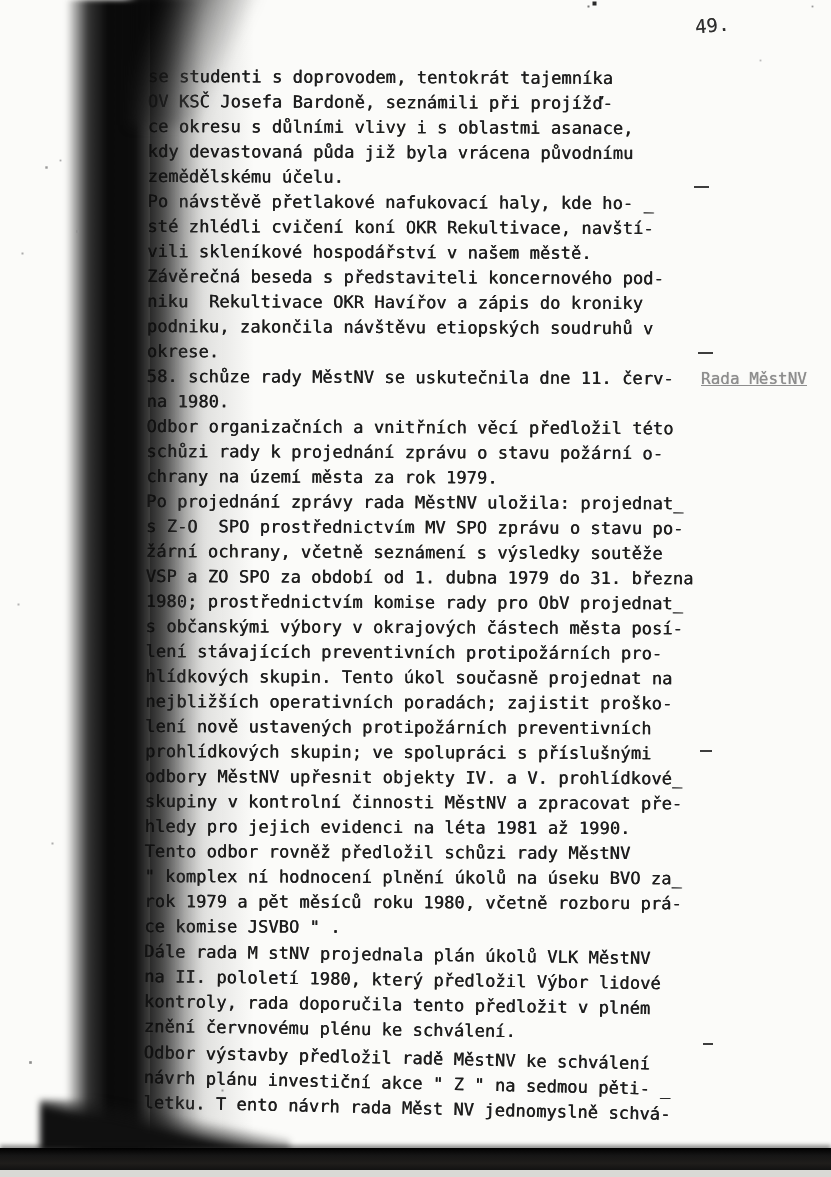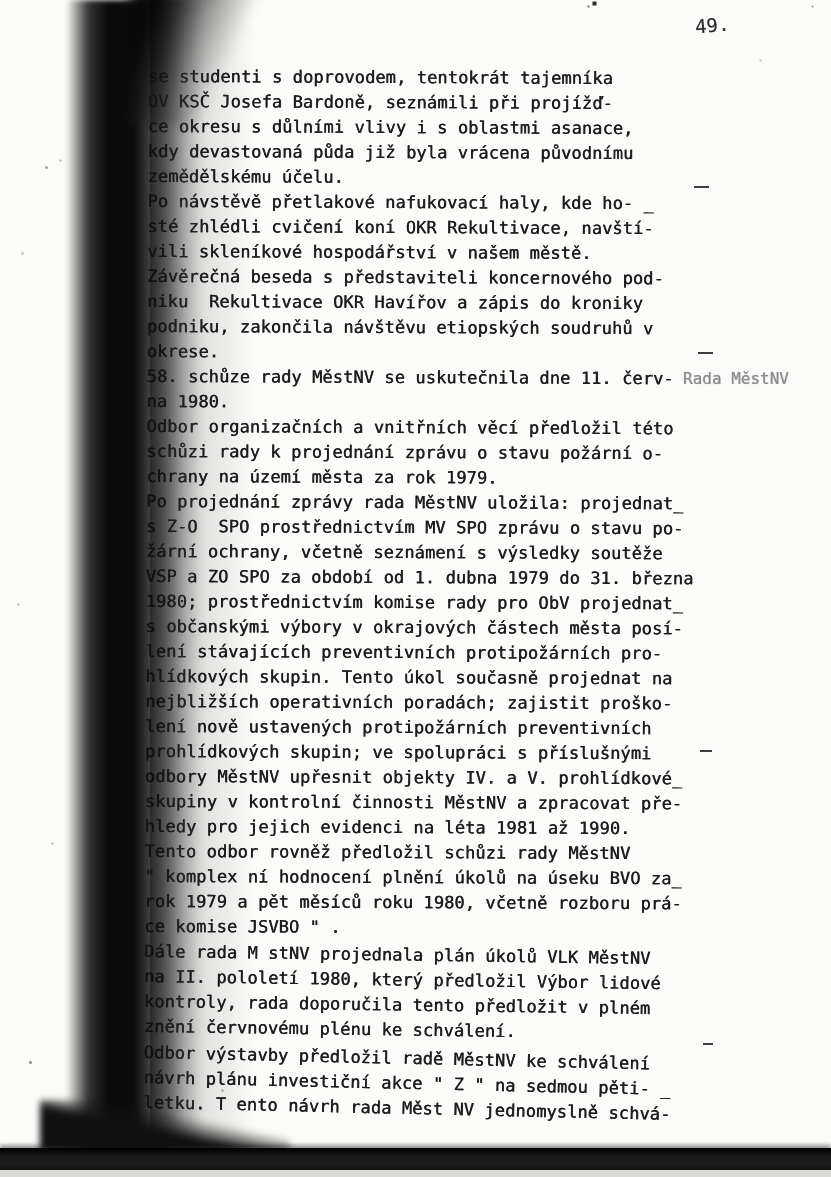--- a/index.html
+++ b/index.html
@@ -31,24 +31,25 @@
   .textblock .line:nth-child(n+40){transform:rotate(1.05deg) translateY(1px);transform-origin:0 50%;}
   
   .pagenum{
     position:absolute;left:695px;top:14px;
     font-size:19px;color:#2e2e2e;
     transform:rotate(-5deg);
     text-shadow:0 0 0.6px rgba(40,40,40,.6);
   }
   
   .marginnote{
-    position:absolute;left:683px;top:369px;
+    position:absolute;left:701px;top:369px;
     font-size:16px;color:#8d8d8d;
     white-space:pre;
     text-shadow:0 0 0.8px rgba(130,130,130,.9);
+    text-decoration:underline;
   }
   
   .spine{
     position:absolute;left:66px;top:0;width:138px;height:1177px;
     background:linear-gradient(90deg,
       rgba(0,0,0,0) 0%,
       rgba(18,18,18,.85) 16%,
       #0a0a0a 30%,
       #0c0c0c 50%,
       rgba(30,30,30,.65) 70%,

